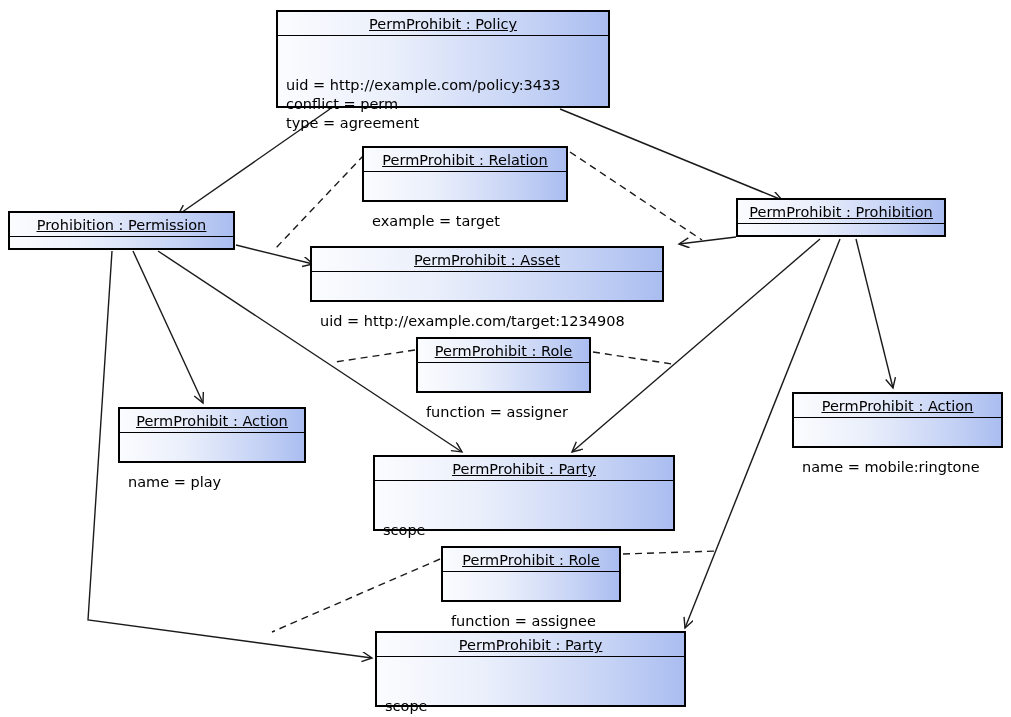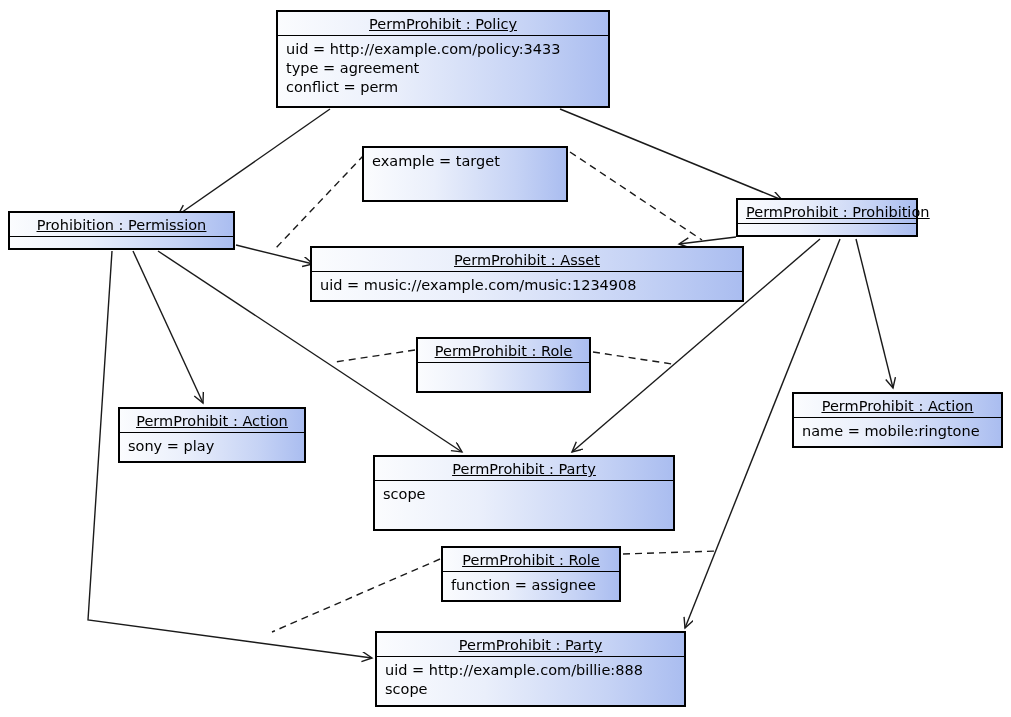--- a/index.html
+++ b/index.html
@@ -7,21 +7,21 @@
        font-family:"DejaVu Sans","Liberation Sans",sans-serif;}
   #canvas{position:absolute;left:0;top:0;width:1011px;height:717px;}
   svg.edges{position:absolute;left:0;top:0;width:1011px;height:717px;}
 
   .node{position:absolute;box-sizing:border-box;border:2px solid #000000;
         background:linear-gradient(to right,#fbfcfe 0%,#eaeffb 35%,#c6d3f5 75%,#aabdf0 100%);
         z-index:5;}
   .node .title{font-size:14.5px;color:#000;text-align:center;
         padding:4px 8px 3px 8px;border-bottom:1px solid #000;white-space:nowrap;text-decoration:underline;}
   .node .title span{text-decoration:underline;}
-  .node .body{font-size:14.5px;color:#000;padding:4px 8px 5px 8px;line-height:19px;}
+  .node .body{font-size:14.5px;color:#000;padding:4px 8px 5px 8px;line-height:19px;margin-top:36px;}
   .node .body.empty{padding:0;height:9px;}
   .node .body div{white-space:nowrap;}
 </style>
 </head>
 <body>
 
 <div id="canvas">
   <svg class="edges" viewBox="0 0 1011 717" xmlns="http://www.w3.org/2000/svg">
     <defs>
       <marker id="arrowOpen" markerWidth="14" markerHeight="14" refX="11" refY="5" orient="auto" markerUnits="userSpaceOnUse">
@@ -45,50 +45,54 @@
         <polyline points="593,352 672,364" fill="none" stroke="#1a1a1a" stroke-width="1.4" stroke-dasharray="7,5"></polyline>
         <polyline points="440,559 272,632" fill="none" stroke="#1a1a1a" stroke-width="1.4" stroke-dasharray="7,5"></polyline>
         <polyline points="623,554 718,551" fill="none" stroke="#1a1a1a" stroke-width="1.4" stroke-dasharray="7,5"></polyline>
       </g>
   </svg>
   <div id="node-group">
       <div class="node" style="left: 276px; top: 10px; width: 334px; height: 98px;">
         <div class="title"><span>PermProhibit : Policy</span></div>
         <div class="body">
           <div>uid = http://example.com/policy:3433</div>
+          <div>conflict = perm</div>
           <div>type = agreement</div>
-          <div>conflict = perm</div>
         </div>
       </div>
       <div class="node" style="left: 362px; top: 146px; width: 206px; height: 56px;">
+        <div class="title"><span>PermProhibit : Relation</span></div>
         <div class="body">
           <div>example = target</div>
         </div>
       </div>
       <div class="node" style="left: 8px; top: 211px; width: 227px; height: 39px;">
         <div class="title"><span>Prohibition : Permission</span></div>
         <div class="body empty"></div>
       </div>
-      <div class="node" style="left: 736px; top: 198px; width: 182px; height: 39px;">
+      <div class="node" style="left: 736px; top: 198px; width: 210px; height: 39px;">
         <div class="title"><span>PermProhibit : Prohibition</span></div>
         <div class="body empty"></div>
       </div>
-      <div class="node" style="left: 310px; top: 246px; width: 434px; height: 56px;">
+      <div class="node" style="left: 310px; top: 246px; width: 354px; height: 56px;">
         <div class="title"><span>PermProhibit : Asset</span></div>
         <div class="body">
-          <div>uid = music://example.com/music:1234908</div>
+          <div>uid = http://example.com/target:1234908</div>
         </div>
       </div>
       <div class="node" style="left: 416px; top: 337px; width: 175px; height: 56px;">
         <div class="title"><span>PermProhibit : Role</span></div>
+        <div class="body">
+          <div>function = assigner</div>
+        </div>
       </div>
       <div class="node" style="left: 118px; top: 407px; width: 188px; height: 56px;">
         <div class="title"><span>PermProhibit : Action</span></div>
         <div class="body">
-          <div>sony = play</div>
+          <div>name = play</div>
         </div>
       </div>
       <div class="node" style="left: 792px; top: 392px; width: 211px; height: 56px;">
         <div class="title"><span>PermProhibit : Action</span></div>
         <div class="body">
           <div>name = mobile:ringtone</div>
         </div>
       </div>
       <div class="node" style="left: 373px; top: 455px; width: 302px; height: 76px;">
         <div class="title"><span>PermProhibit : Party</span></div>
@@ -98,18 +102,17 @@
       </div>
       <div class="node" style="left: 441px; top: 546px; width: 180px; height: 56px;">
         <div class="title"><span>PermProhibit : Role</span></div>
         <div class="body">
           <div>function = assignee</div>
         </div>
       </div>
       <div class="node" style="left: 375px; top: 631px; width: 311px; height: 76px;">
         <div class="title"><span>PermProhibit : Party</span></div>
         <div class="body">
-          <div>uid = http://example.com/billie:888</div>
           <div>scope</div>
         </div>
       </div>
     </div>
 </div>
 
 </body></html>

